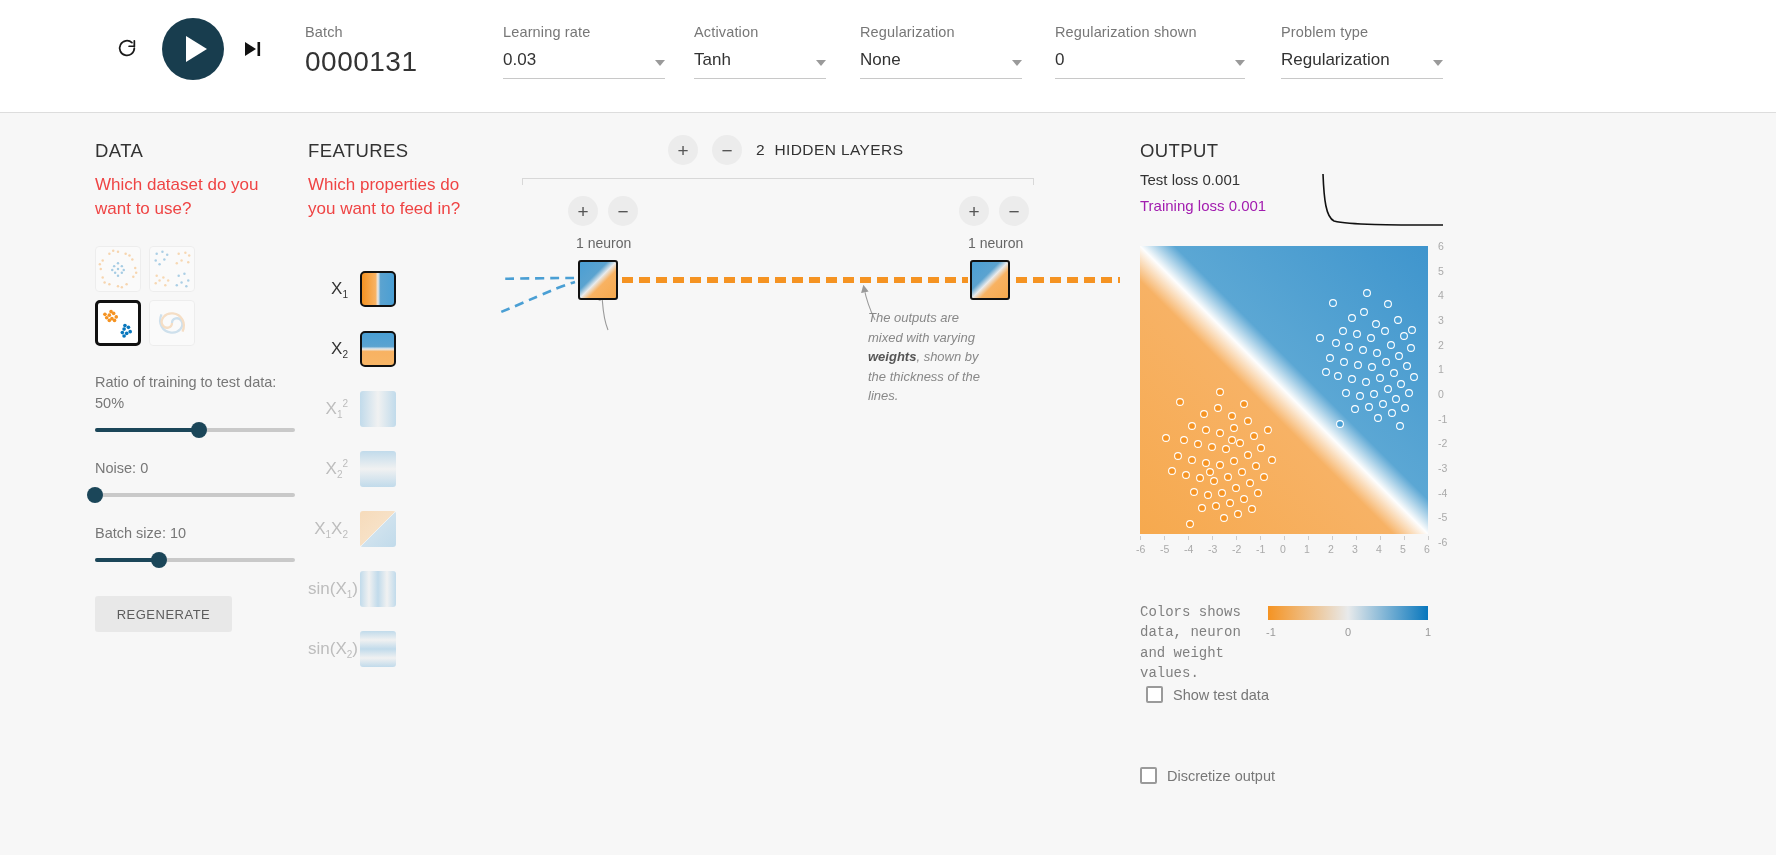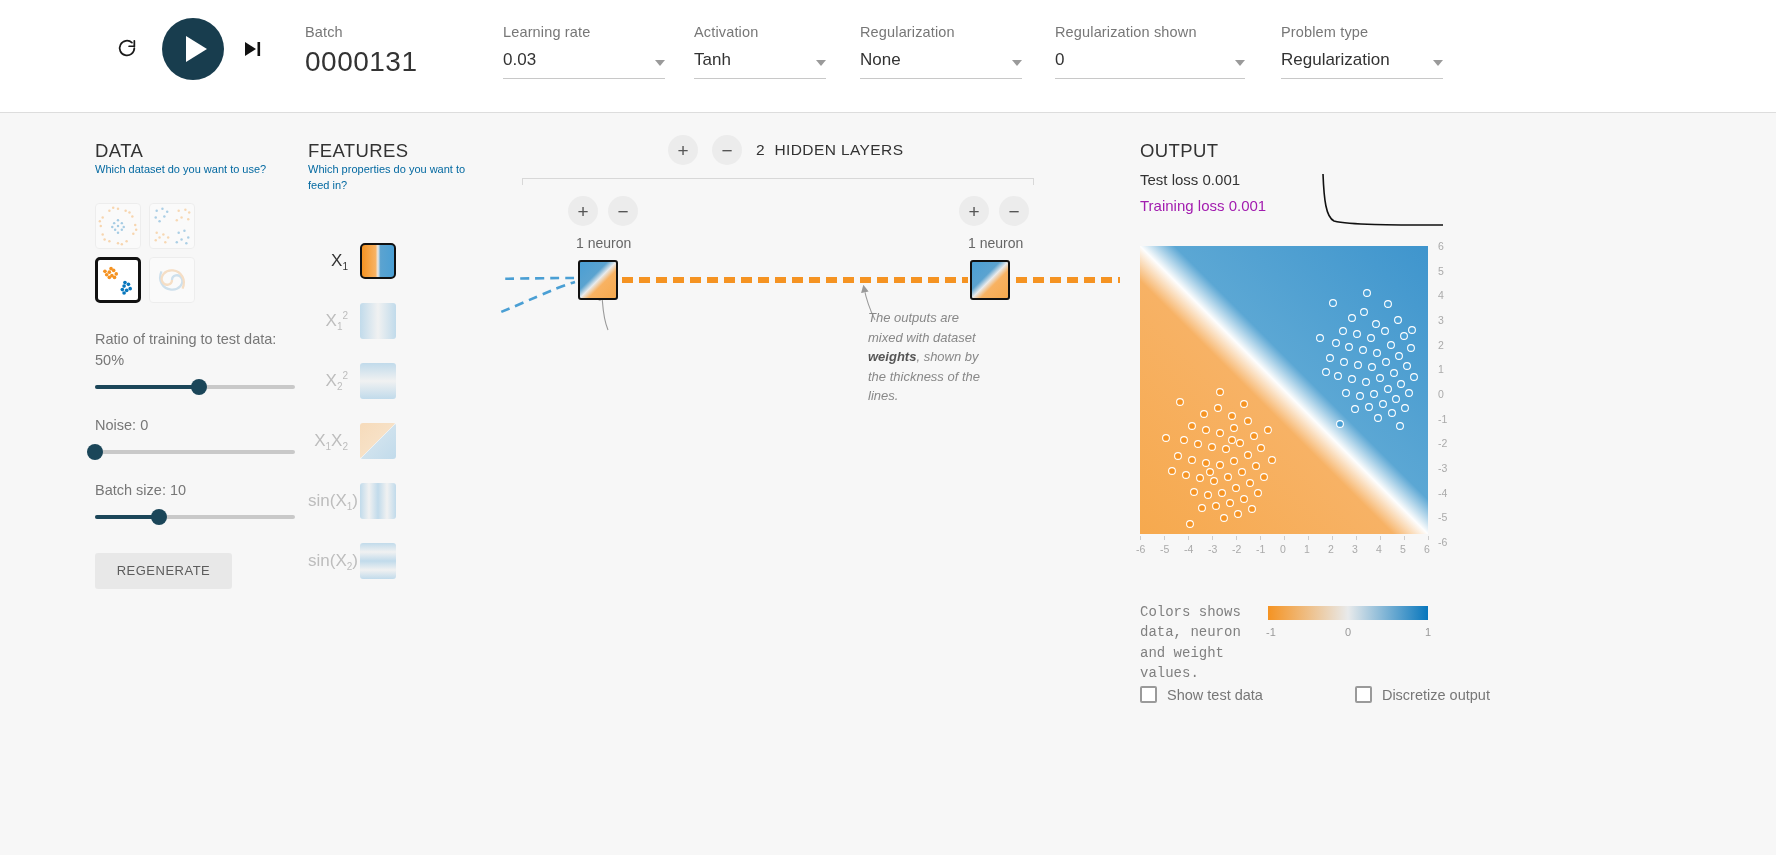--- a/index.html
+++ b/index.html
@@ -41,21 +41,21 @@
     display: flex; align-items: flex-end; justify-content: space-between;
     cursor: pointer;
   }
   .ctrl-value { font-size: 17px; color: #333; }
   .caret { width:0;height:0;border-left:5px solid transparent;
            border-right:5px solid transparent;border-top:6px solid #9a9a9a;
            margin-bottom:4px; }
 
   
   .col-title { font-size: 18.5px; color: #333; letter-spacing: .4px; }
-  .col-sub { font-size: 11px; color: #0369a1; line-height: 1.42; }
+  .col-sub { font-size: 17px; color: #ef4444; line-height: 1.42; margin-top: 11px; }
 
   .data-col { position: absolute; left: 95px; top: 140px; width: 200px; }
   .feat-col { position: absolute; left: 308px; top: 140px; width: 175px; }
 
   
   .ds-grid { margin-top: 25px; display: grid; grid-template-columns: 46px 46px;
              gap: 8px; }
   .ds-thumb { width: 46px; height: 46px; border-radius: 4px; background:#fff;
               border: 1px solid #e2e2e2; cursor: pointer; position: relative;
               overflow: hidden; opacity: .45; }
@@ -128,21 +128,21 @@
   .axis-y { position: absolute; left: 1430px; top: 238px; width: 22px; height: 304px; }
   .tick { position: absolute; font-size: 10.5px; color: #aaa; }
 
   .legend-txt { position: absolute; left: 1140px; top: 602px; width: 110px;
                 font-size: 14px; color: #808080; line-height: 1.45; font-family: Liberation Mono, monospace; }
   .grad-bar { position: absolute; left: 1268px; top: 606px; width: 160px; height: 14px;
               background: linear-gradient(to right,#f59322 0%,#e8eaeb 50%,#0877bd 100%); }
   .grad-lab { position: absolute; top: 626px; font-size: 11px; color: #999; }
 
   .cbox-row { position: absolute; left: 1140px; top: 686px;
-              display: flex; align-items: center; gap: 92px; }
+              display: flex; align-items: center; gap: 64px; flex-direction: column; }
   .cbox-item { display: flex; align-items: center; gap: 10px; cursor: pointer; }
   .cbox { width: 17px; height: 17px; border: 2px solid #9a9a9a; border-radius: 2px;
           background: #fff; }
   .cbox-lab { font-size: 14.5px; color: #777; }
 
   svg { display: block; }
 </style>
 </head>
 <body>
 
@@ -354,20 +354,24 @@
 
 <div class="feat-col">
   <div class="col-title">FEATURES</div>
   <div class="col-sub">Which properties do you want to feed in?</div>
 
   <div class="feat-list">
     <div class="feat-row on">
       <div class="feat-name">X<sub>1</sub></div>
       <div class="feat-sq" style="background:linear-gradient(to right,#f59322 0%,#f8b262 42%,#e8eaeb 50%,#5ba3d0 58%,#4a9fd4 100%);"></div>
     </div>
+    <div class="feat-row on">
+      <div class="feat-name">X<sub>2</sub></div>
+      <div class="feat-sq" style="background:linear-gradient(to bottom,#4a9fd4 0%,#5ba3d0 42%,#e8eaeb 50%,#f8b262 58%,#f8b667 100%);"></div>
+    </div>
     <div class="feat-row">
       <div class="feat-name">X<sub>1</sub><sup>2</sup></div>
       <div class="feat-sq" style="background:linear-gradient(to right,#7fb8dc 0%,#e8eaeb 50%,#7fb8dc 100%);"></div>
     </div>
     <div class="feat-row">
       <div class="feat-name">X<sub>2</sub><sup>2</sup></div>
       <div class="feat-sq" style="background:linear-gradient(to bottom,#7fb8dc 0%,#e8eaeb 50%,#7fb8dc 100%);"></div>
     </div>
     <div class="feat-row">
       <div class="feat-name">X<sub>1</sub>X<sub>2</sub></div>
@@ -422,21 +426,21 @@
     </defs>
   </svg>
 
   <div class="node" style="left:78px;top:130px;
        background:linear-gradient(135deg,#4a9fd4 0%,#5ba3d0 38%,#e8eaeb 50%,#f8b262 62%,#f6a94e 100%);"></div>
   <div class="node" style="left:470px;top:130px;
        background:linear-gradient(135deg,#4a9fd4 0%,#5ba3d0 38%,#e8eaeb 50%,#f8b262 62%,#f6a94e 100%);"></div>
 
 
   <div class="annot" style="left:368px;top:178px;">
-    <span>The outputs are mixed with dataset </span><b>weights</b><span>, shown by the thickness of the lines.</span>
+    <span>The outputs are mixed with varying </span><b>weights</b><span>, shown by the thickness of the lines.</span>
   </div>
 </div>
 
 <div class="out">
   <div class="col-title">OUTPUT</div>
   <div class="loss-line">
     <span>Test loss</span>
     <span>0.001</span>
   </div>
   <div class="loss-line t2">

